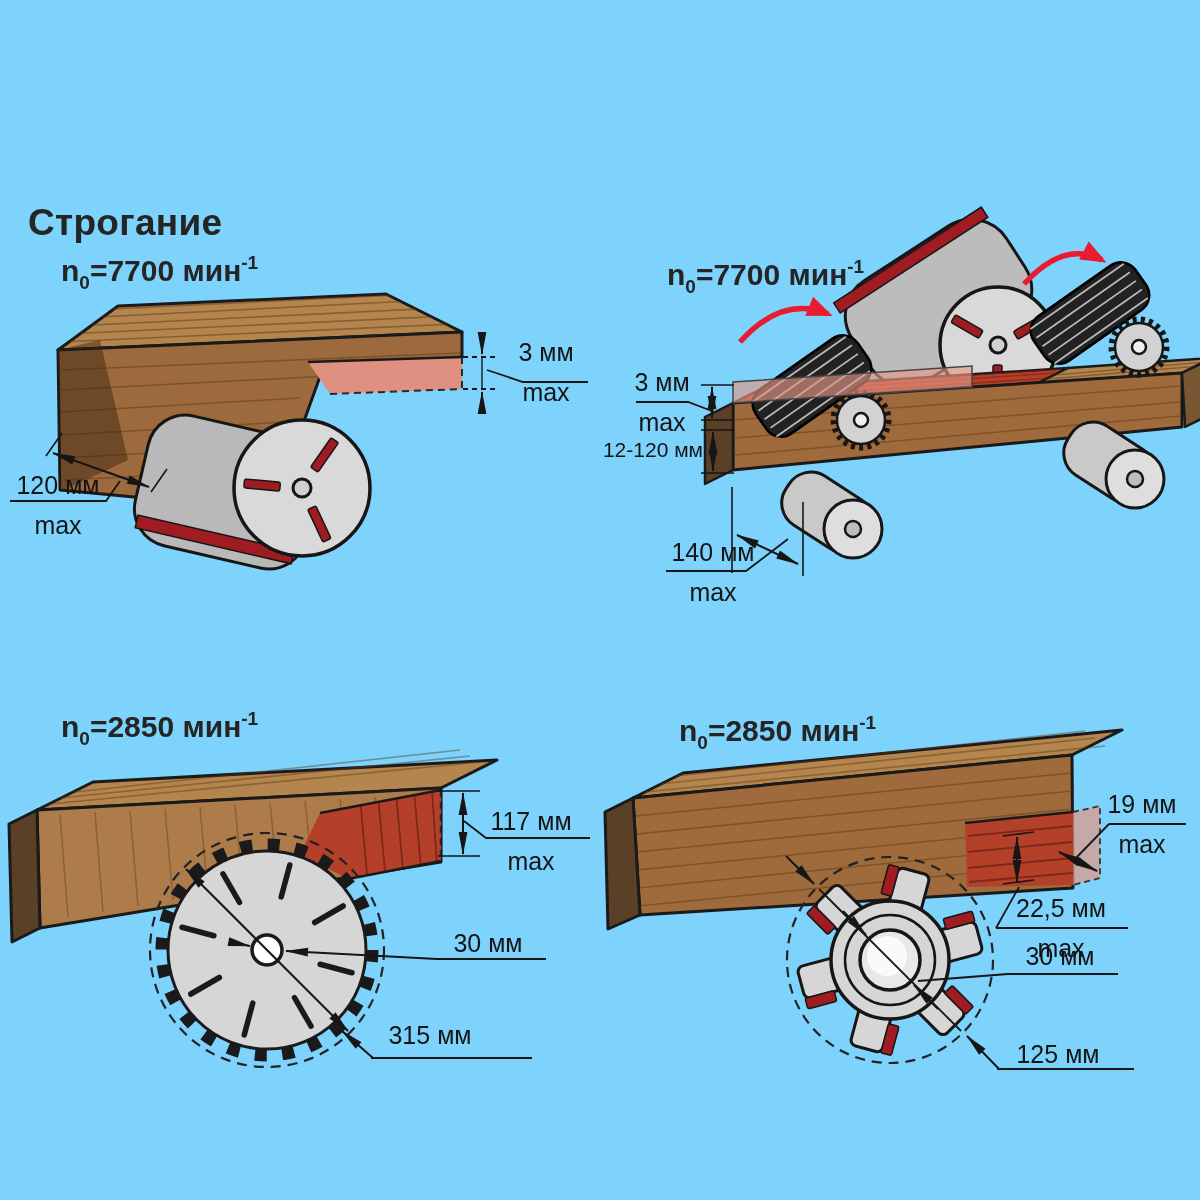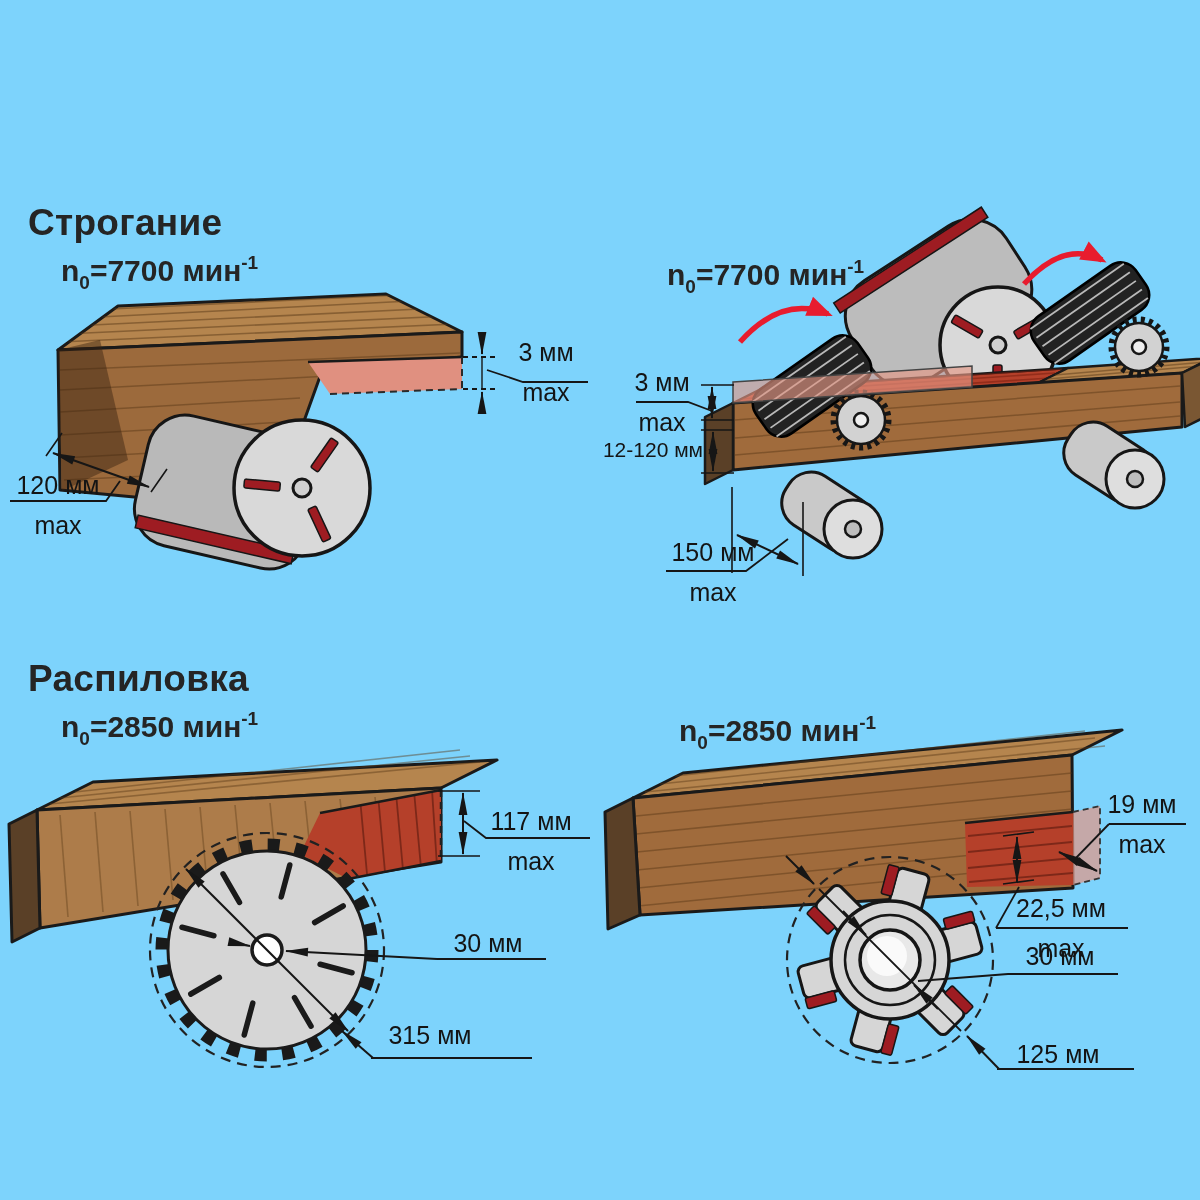--- a/index.html
+++ b/index.html
@@ -222,27 +222,26 @@
 
     <div class="dim" style="left:22px;top:179px;width:80px;">
       <span class="v">3 мм</span>
       <span class="m">max</span>
     </div>
     <div class="dim small" style="left:0px;top:249px;width:106px;">
       <span class="v">12-120 мм</span>
 
     </div>
     <div class="dim" style="left:56px;top:349px;width:114px;">
-      <span class="v">150 мм</span>
+      <span class="v">140 мм</span>
       <span class="m">max</span>
     </div>
   </div>
 
   <div class="panel" style="left:0;top:640px;width:600px;height:480px;">
-    <h2 class="title" style="left:28px;top:18px;">Распиловка</h2>
     <div class="speed" style="left:30px;top:68px;"><span>n</span><span class="sb">0</span><span>=2850 мин</span><span class="sp">-1</span></div>
 
     <svg width="600" height="480" viewBox="0 0 600 480">
       <defs>
         <marker id="a3" viewBox="0 0 12 6" refX="11.5" refY="3" markerUnits="userSpaceOnUse" markerWidth="24" markerHeight="12" orient="auto-start-reverse">
           <path d="M0.5,0.8 L12,3 L0.5,5.2 Z" fill="#161616"></path>
         </marker>
         <clipPath id="p3front">
             <polygon points="37,170 441,148 441,222 40,288"></polygon>
           </clipPath>

